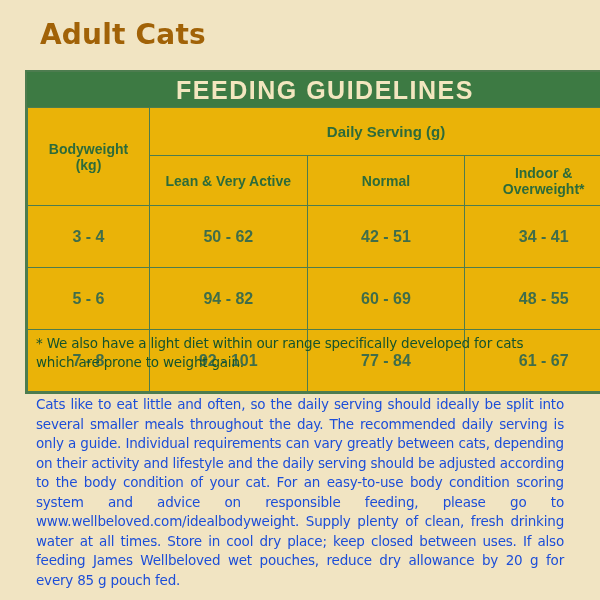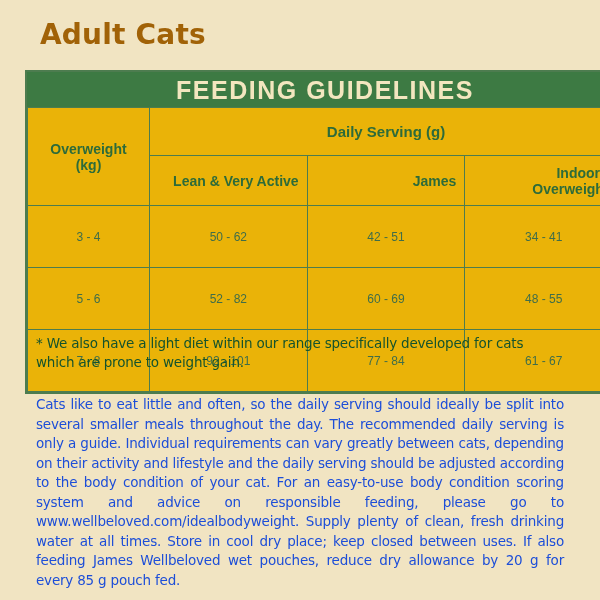--- a/index.html
+++ b/index.html
@@ -46,25 +46,25 @@
     border: 1px solid #4d7c4f;
     text-align: center; vertical-align: middle;
     padding: 8px;
   }
   th {
     color: #2d6b3a;
     font-weight: bold;
     font-size: 14px;
   }
   .group-h { height: 31px; font-size: 15px; }
-  .sub-h   { height: 33px; text-align: right; }
+  .sub-h   { height: 33px; }
   td.data {
     height: 45px;
-    font-size: 12px;
-    font-weight: normal;
+    font-size: 16px;
+    font-weight: bold;
     color: #3f6d4a;
     text-align: center;
   }
 
   .footnote {
     position: absolute; left: 36px; top: 334px; width: 528px;
     font-size: 13.5px; line-height: 19px;
     letter-spacing: -0.2px;
     color: #14532d;
   }
@@ -87,39 +87,39 @@
     <div class="band">FEEDING GUIDELINES</div>
     <table>
       <colgroup>
         <col class="c-bw">
           <col class="c-d">
           <col class="c-d">
           <col class="c-d">
       </colgroup>
       <thead>
         <tr>
-          <th rowspan="2">Overweight (kg)</th>
+          <th rowspan="2">Bodyweight (kg)</th>
           <th colspan="3" class="group-h">Daily Serving (g)</th>
         </tr>
         <tr>
           <th class="sub-h">Lean &amp; Very Active</th>
-          <th class="sub-h">James</th>
+          <th class="sub-h">Normal</th>
           <th class="sub-h">Indoor &amp; Overweight*</th>
         </tr>
       </thead>
       <tbody>
         <tr>
           <td class="data">3 - 4</td>
           <td class="data">50 - 62</td>
           <td class="data">42 - 51</td>
           <td class="data">34 - 41</td>
         </tr>
         <tr>
           <td class="data">5 - 6</td>
-          <td class="data">52 - 82</td>
+          <td class="data">94 - 82</td>
           <td class="data">60 - 69</td>
           <td class="data">48 - 55</td>
         </tr>
         <tr>
           <td class="data">7 - 8</td>
           <td class="data">92 - 101</td>
           <td class="data">77 - 84</td>
           <td class="data">61 - 67</td>
         </tr>
       </tbody>

